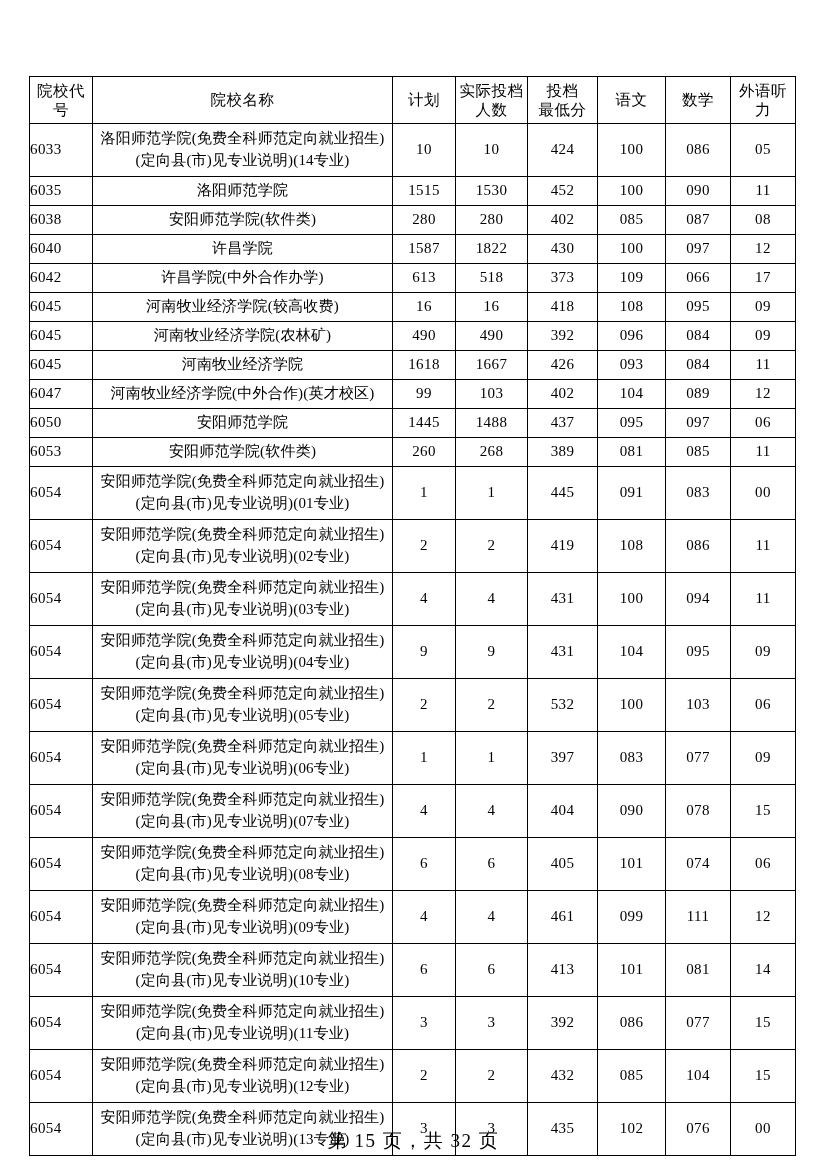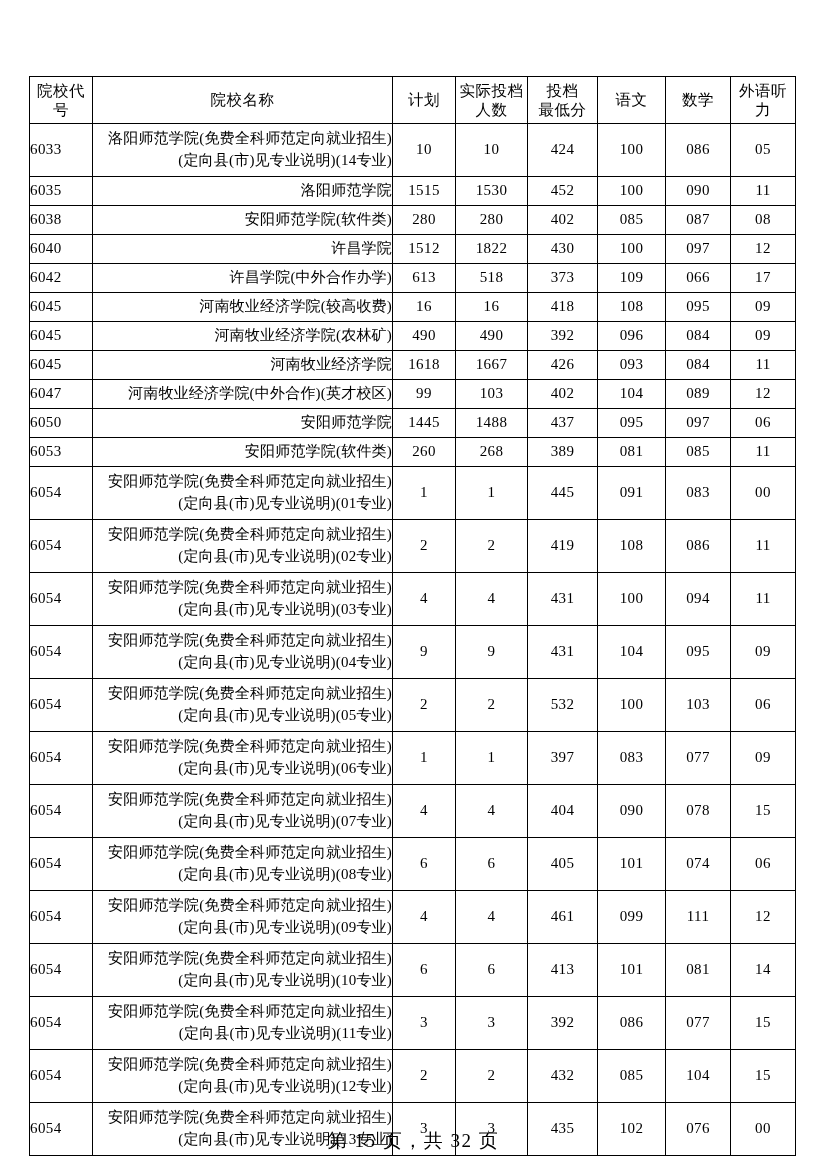--- a/index.html
+++ b/index.html
@@ -66,21 +66,21 @@
   tbody td {
     font-size: 15px;
     line-height: 1.45;
   }
   td.code {
     text-align: left;
     font-family: "Liberation Serif", "DejaVu Serif", serif;
     letter-spacing: 0.4px;
   }
   td.name {
-    text-align: right;
+    text-align: center;
     padding-left: 7px;
     padding-right: 4px;
     letter-spacing: 0.2px;
   }
   td.num {
     text-align: center;
     letter-spacing: 0.4px;
   }
   tr.r1 td { height: 28px; }
   tr.r2 td { height: 52px; }
@@ -180,21 +180,21 @@
           <td class="num">402</td>
           <td class="num">085</td>
           <td class="num">087</td>
           <td class="num">08</td>
         </tr>
         <tr class="r1">
           <td class="code">6040</td>
           <td class="name">
             <span class="name-wrap">许昌学院</span>
           </td>
-          <td class="num">1512</td>
+          <td class="num">1587</td>
           <td class="num">1822</td>
           <td class="num">430</td>
           <td class="num">100</td>
           <td class="num">097</td>
           <td class="num">12</td>
         </tr>
         <tr class="r1">
           <td class="code">6042</td>
           <td class="name">
             <span class="name-wrap">许昌学院(中外合作办学)</span>

